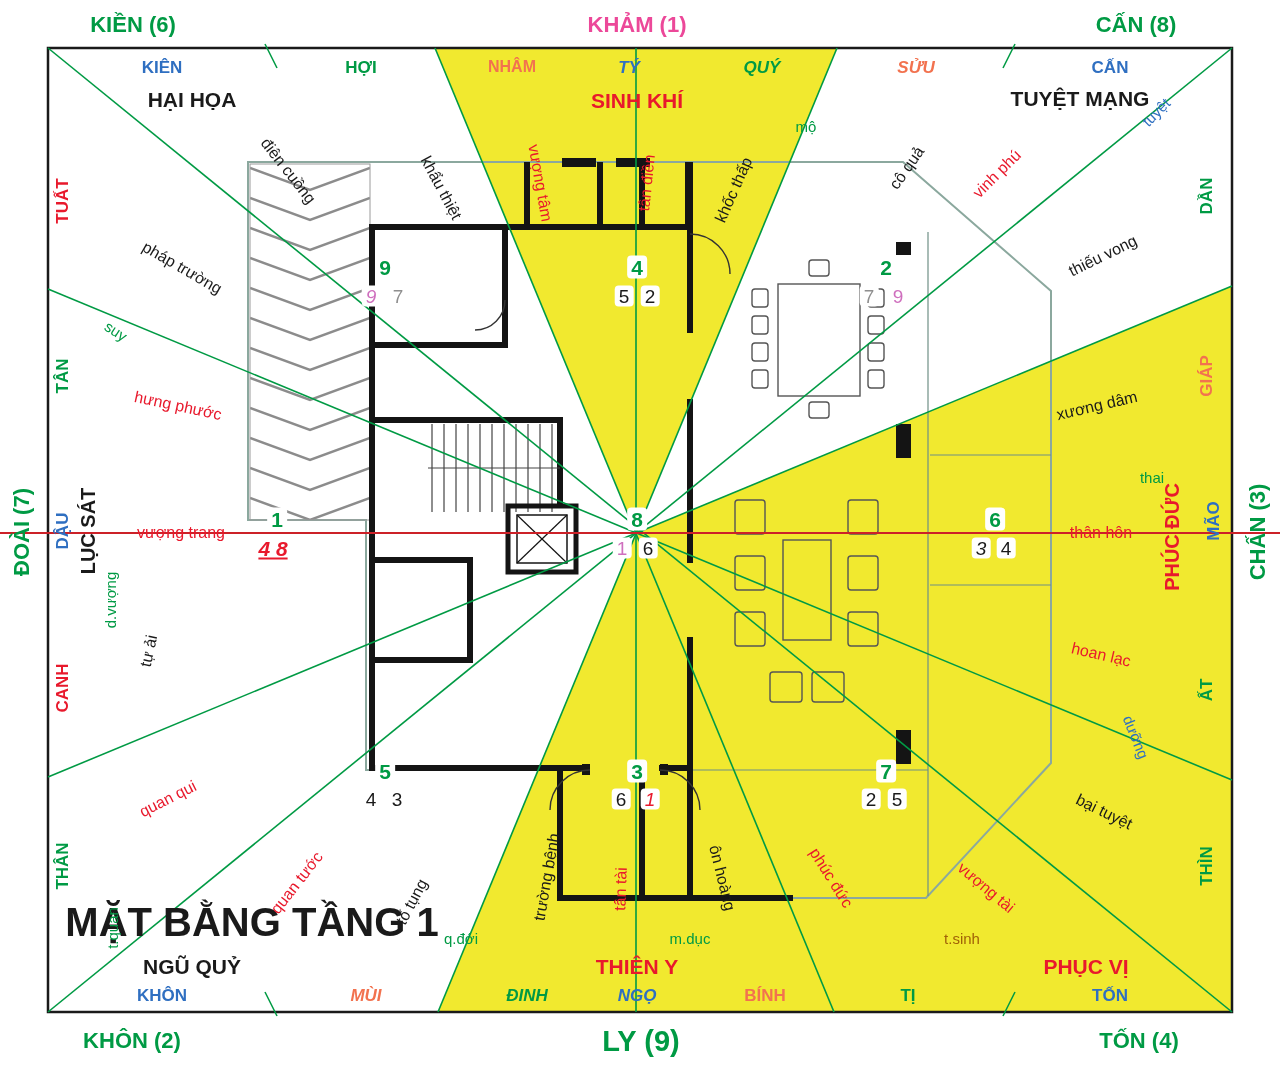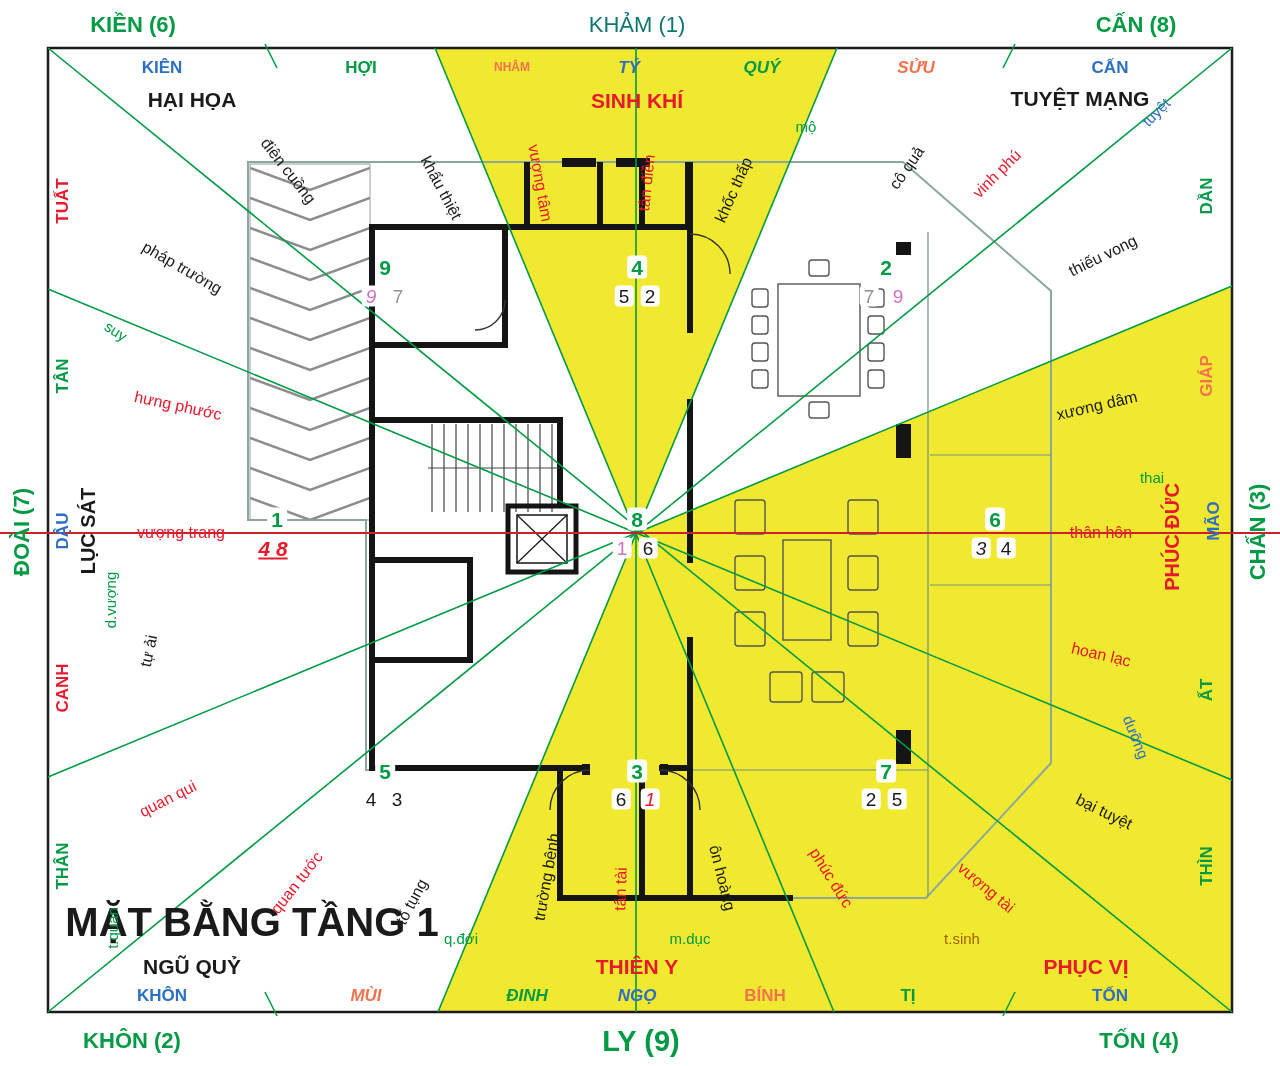--- a/index.html
+++ b/index.html
@@ -133,30 +133,30 @@
       <line x1="1015" y1="44" x2="1003" y2="68"></line>
       <line x1="265" y1="992" x2="277" y2="1016"></line>
       <line x1="1015" y1="992" x2="1003" y2="1016"></line>
     </g>
 
     <line x1="0" y1="533" x2="1280" y2="533" stroke="#cc2128" stroke-width="2.2"></line>
   </svg>
 
   <div id="labels">
       <span style="left: 133px; top: 25px; color: rgb(0, 154, 68); font-size: 22px; transform: translate(-50%, -50%); font-weight: bold;">KIỀN (6)</span>
-      <span style="left: 637px; top: 25px; color: #0f766e; font-size: 22px; transform: translate(-50%, -50%); font-weight: normal;">KHẢM (1)</span>
+      <span style="left: 637px; top: 25px; color: #ec4899; font-size: 22px; transform: translate(-50%, -50%); font-weight: bold;">KHẢM (1)</span>
       <span style="left: 1136px; top: 25px; color: rgb(0, 154, 68); font-size: 22px; transform: translate(-50%, -50%); font-weight: bold;">CẤN (8)</span>
       <span style="left: 132px; top: 1041px; color: rgb(0, 154, 68); font-size: 22px; transform: translate(-50%, -50%); font-weight: bold;">KHÔN (2)</span>
       <span style="left: 641px; top: 1041px; color: rgb(0, 154, 68); font-size: 29px; transform: translate(-50%, -50%); font-weight: bold;">LY (9)</span>
       <span style="left: 1139px; top: 1041px; color: rgb(0, 154, 68); font-size: 22px; transform: translate(-50%, -50%); font-weight: bold;">TỐN (4)</span>
       <span style="left: 22px; top: 532px; color: rgb(0, 154, 68); font-size: 22px; transform: translate(-50%, -50%) rotate(-90deg); font-weight: bold;">ĐOÀI (7)</span>
       <span style="left: 1258px; top: 532px; color: rgb(0, 154, 68); font-size: 22px; transform: translate(-50%, -50%) rotate(-90deg); font-weight: bold;">CHẤN (3)</span>
       <span style="left: 162px; top: 67px; color: rgb(47, 111, 193); font-size: 17px; transform: translate(-50%, -50%); font-weight: bold;">KIÊN</span>
       <span style="left: 361px; top: 67px; color: rgb(0, 154, 68); font-size: 17px; transform: translate(-50%, -50%); font-weight: bold;">HỢI</span>
-      <span style="left: 512px; top: 67px; color: rgb(242, 114, 79); font-size: 12px; transform: translate(-50%, -50%); font-weight: bold;">NHÂM</span>
+      <span style="left: 512px; top: 67px; color: rgb(242, 114, 79); font-size: 16px; transform: translate(-50%, -50%); font-weight: bold;">NHÂM</span>
       <span style="left: 629px; top: 67px; color: rgb(47, 111, 193); font-size: 17px; transform: translate(-50%, -50%); font-weight: bold; font-style: italic;">TÝ</span>
       <span style="left: 762px; top: 67px; color: rgb(0, 154, 68); font-size: 17px; transform: translate(-50%, -50%); font-weight: bold; font-style: italic;">QUÝ</span>
       <span style="left: 916px; top: 67px; color: rgb(242, 114, 79); font-size: 17px; transform: translate(-50%, -50%); font-weight: bold; font-style: italic;">SỬU</span>
       <span style="left: 1110px; top: 67px; color: rgb(47, 111, 193); font-size: 17px; transform: translate(-50%, -50%); font-weight: bold;">CẤN</span>
       <span style="left: 192px; top: 99px; color: rgb(26, 26, 26); font-size: 21px; transform: translate(-50%, -50%); font-weight: bold;">HẠI HỌA</span>
       <span style="left: 637px; top: 100px; color: rgb(232, 25, 44); font-size: 21px; transform: translate(-50%, -50%); font-weight: bold;">SINH KHÍ</span>
       <span style="left: 1080px; top: 98px; color: rgb(26, 26, 26); font-size: 21px; transform: translate(-50%, -50%); font-weight: bold;">TUYỆT MẠNG</span>
       <span style="left: 88px; top: 531px; color: rgb(26, 26, 26); font-size: 20px; transform: translate(-50%, -50%) rotate(-90deg); font-weight: bold;">LỤC SÁT</span>
       <span style="left: 1172px; top: 537px; color: rgb(232, 25, 44); font-size: 20px; transform: translate(-50%, -50%) rotate(-90deg); font-weight: bold;">PHÚC ĐỨC</span>
       <span style="left: 192px; top: 966px; color: rgb(26, 26, 26); font-size: 21px; transform: translate(-50%, -50%); font-weight: bold;">NGŨ QUỶ</span>

